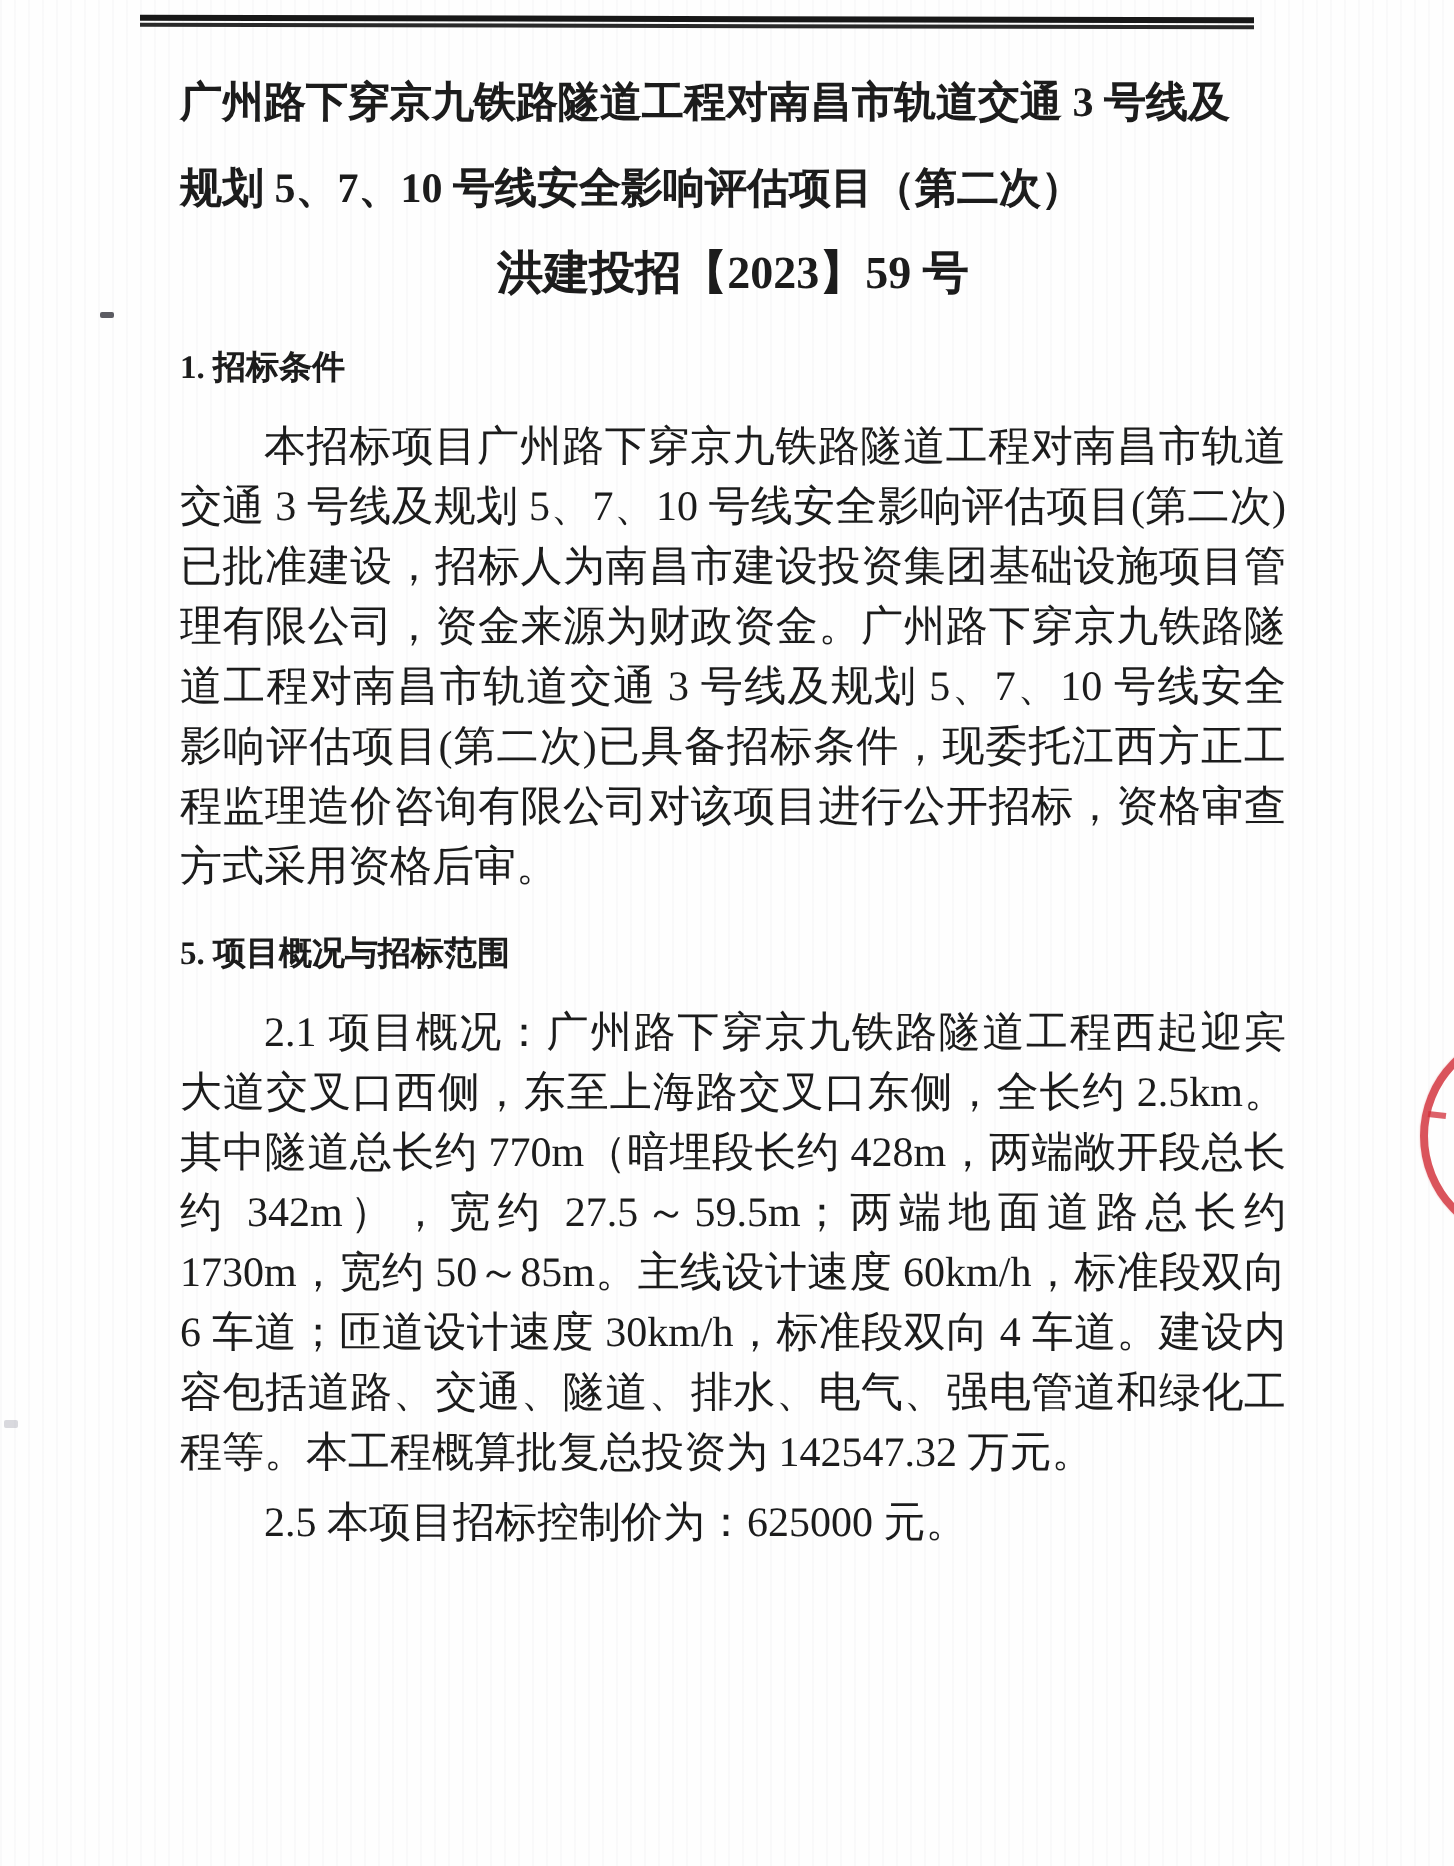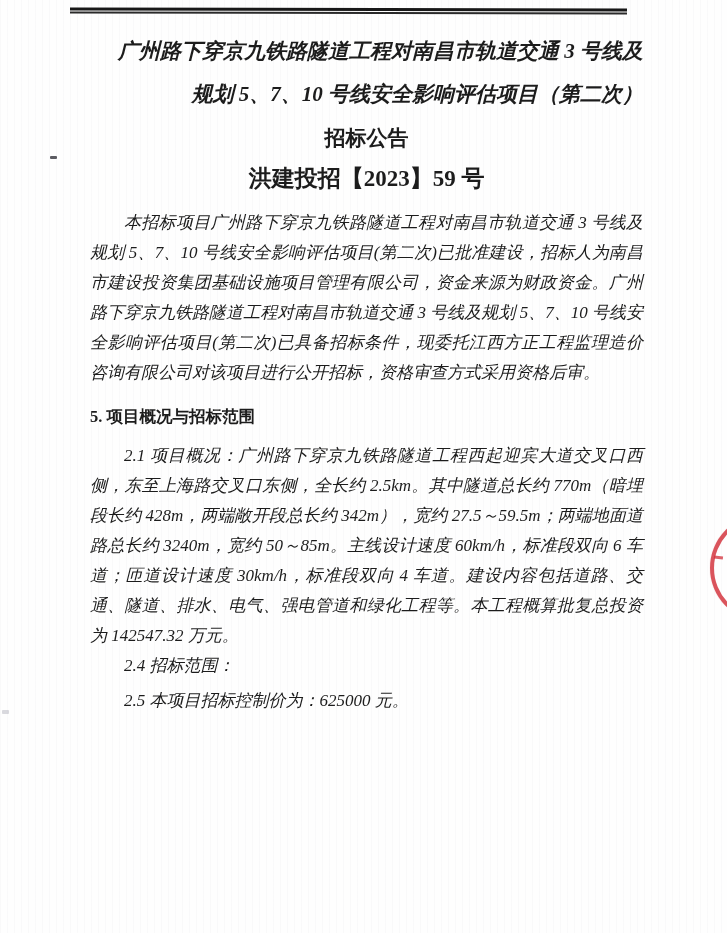--- a/index.html
+++ b/index.html
@@ -24,40 +24,39 @@
     position:absolute; left:70px; top:8px; width:557px;
     transform:rotate(0.12deg);
   }
   .toprule .l1 { height:3px; background:#181818; }
   .toprule .l2 { height:2px; background:#2a2a2a; margin-top:1px; }
 
   .doc {
     position:absolute; left:90px; top:30px; width:553px;
   }
   .title-line {
-    font-size:21px; font-weight:700; text-align:right;
-    line-height:43px; white-space:nowrap;font-style:italic;
+    font-size:21px; font-weight:700; text-align:left;
+    line-height:43px; white-space:nowrap;
   }
   .subtitle {
     font-size:21px; font-weight:700; text-align:center;
     line-height:40px; margin-top:2px;
   }
   .docnum {
     font-size:23px; font-weight:700; text-align:center;
     line-height:36px; margin-top:3px;
   }
   .sec-heading {
     font-size:16.5px; font-weight:700; line-height:26px;
     margin:16px 0 0 0;
   }
   p.body {
-    font-size:17px; line-height:30px;
+    font-size:21px; line-height:30px;
     text-align:justify; text-indent:2em;
     margin:11px 0 0 0;
-    font-style:italic;
   }
   p.body.tight { margin-top:2px; }
   p.body.flush { margin-top:0; }
   p.body.gap   { margin-top:5px; }
 
   
   .seal-arc {
     position:absolute; left:710px; top:515px;
     width:96px; height:98px;
     border-radius:50%;
@@ -92,31 +91,30 @@
   <div class="l2"></div>
 </div>
 
 <div class="doc">
 
   <div>
     <div class="title-line">广州路下穿京九铁路隧道工程对南昌市轨道交通 3 号线及</div>
     <div class="title-line">规划 5、7、10 号线安全影响评估项目（第二次）</div>
   </div>
 
-  <div class="subtitle">招标公告</div>
 
   <div class="docnum">洪建投招【2023】59 号</div>
 
+  <div class="sec-heading">1. 招标条件</div>
 
   <p class="body">本招标项目广州路下穿京九铁路隧道工程对南昌市轨道交通 3 号线及规划 5、7、10 号线安全影响评估项目(第二次)已批准建设，招标人为南昌市建设投资集团基础设施项目管理有限公司，资金来源为财政资金。广州路下穿京九铁路隧道工程对南昌市轨道交通 3 号线及规划 5、7、10 号线安全影响评估项目(第二次)已具备招标条件，现委托江西方正工程监理造价咨询有限公司对该项目进行公开招标，资格审查方式采用资格后审。</p>
 
   <div class="sec-heading">5. 项目概况与招标范围</div>
 
-  <p class="body">2.1 项目概况：广州路下穿京九铁路隧道工程西起迎宾大道交叉口西侧，东至上海路交叉口东侧，全长约 2.5km。其中隧道总长约 770m（暗埋段长约 428m，两端敞开段总长约 342m），宽约 27.5～59.5m；两端地面道路总长约 3240m，宽约 50～85m。主线设计速度 60km/h，标准段双向 6 车道；匝道设计速度 30km/h，标准段双向 4 车道。建设内容包括道路、交通、隧道、排水、电气、强电管道和绿化工程等。本工程概算批复总投资为 142547.32 万元。</p>
-  <p class="body flush">2.4 招标范围：</p>
+  <p class="body">2.1 项目概况：广州路下穿京九铁路隧道工程西起迎宾大道交叉口西侧，东至上海路交叉口东侧，全长约 2.5km。其中隧道总长约 770m（暗埋段长约 428m，两端敞开段总长约 342m），宽约 27.5～59.5m；两端地面道路总长约 1730m，宽约 50～85m。主线设计速度 60km/h，标准段双向 6 车道；匝道设计速度 30km/h，标准段双向 4 车道。建设内容包括道路、交通、隧道、排水、电气、强电管道和绿化工程等。本工程概算批复总投资为 142547.32 万元。</p>
   <p class="body gap">2.5 本项目招标控制价为：625000 元。</p>
 
 </div>
 
 <div class="seal-arc"></div>
 <div class="seal-dash"></div>
 <div class="speck-a"></div>
 <div class="speck-b"></div>
 
 </body></html>

